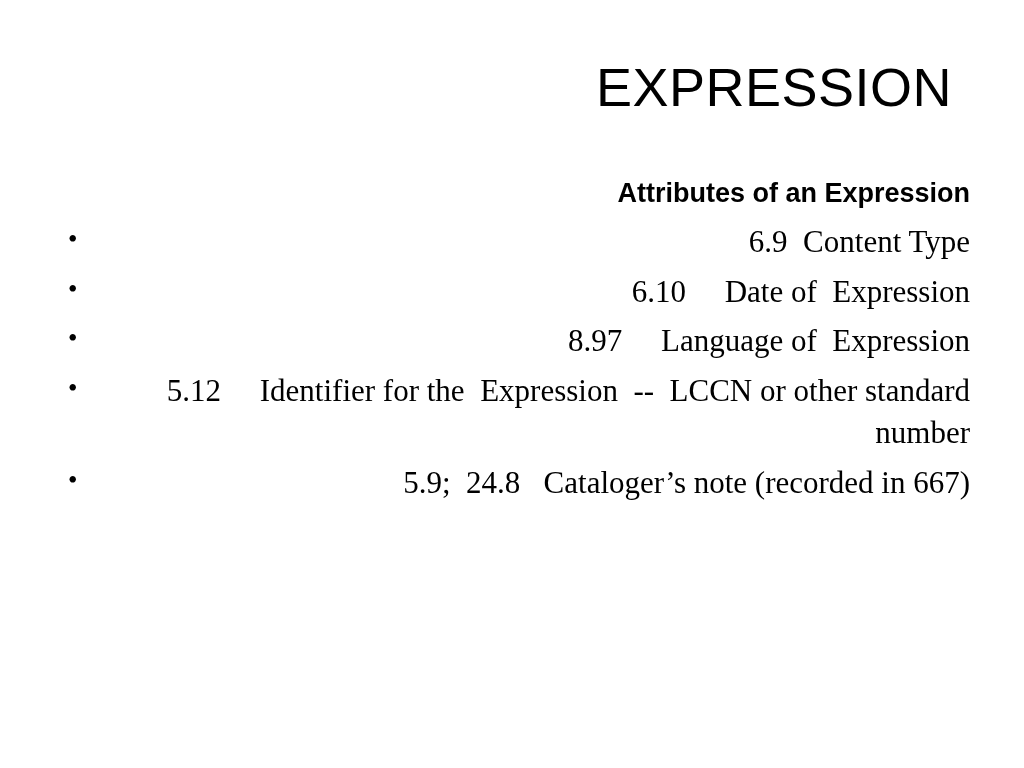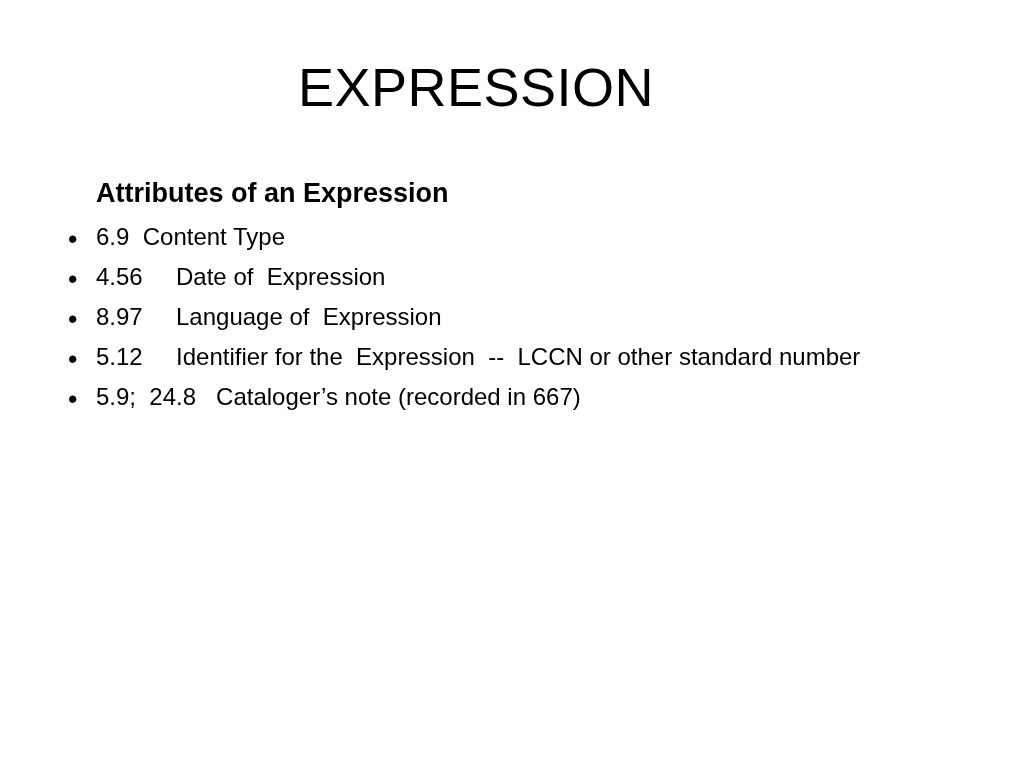--- a/index.html
+++ b/index.html
@@ -19,50 +19,52 @@
     width: 1024px;
     height: 768px;
     background: #ffffff;
     box-sizing: border-box;
   }
   .slide-title {
     position: absolute;
     top: 58px;
     left: 0;
     width: 952px;
-    text-align: center;
+    text-align: right;
     font-size: 54px;
     font-weight: 400;
     letter-spacing: 0.5px;
     line-height: 1.1;
   }
   .body-block {
     position: absolute;
     top: 175px;
     left: 60px;
     width: 910px;
+    text-align: right;
   }
   .subhead {
     font-size: 27px;
     font-weight: bold;
     margin: 0 0 10px 36px;
     line-height: 1.35;
   }
   ul.bullets {
     list-style: none;
     margin: 0;
     padding: 0;
   }
   ul.bullets li {
     position: relative;
-    font-size: 24px;
+    font-size: 31px;
     line-height: 1.37;
     margin: 0 0 7px 0;
     padding-left: 36px;
     white-space: pre-wrap;
+    font-family: Liberation Serif, serif;
   }
   ul.bullets li::before {
     content: "\2022";
     position: absolute;
     left: 8px;
     top: 0;
     font-size: 27px;
     line-height: 1.37;
   }
 </style>
@@ -72,20 +74,20 @@
 <div class="slide">
 
   <div class="slide-title">EXPRESSION</div>
 
   <div class="body-block">
 
     <div class="subhead">Attributes of an Expression</div>
 
     <ul class="bullets">
       <li>6.9  Content Type</li>
-      <li>4.56	    Date of  Expression</li>
+      <li>6.10	    Date of  Expression</li>
       <li>8.97	    Language of  Expression</li>
       <li>5.12	    Identifier for the  Expression  --  LCCN or other standard number</li>
       <li>5.9;  24.8   Cataloger’s note (recorded in 667)</li>
     </ul>
 
   </div>
 </div>
 
 </body></html>

